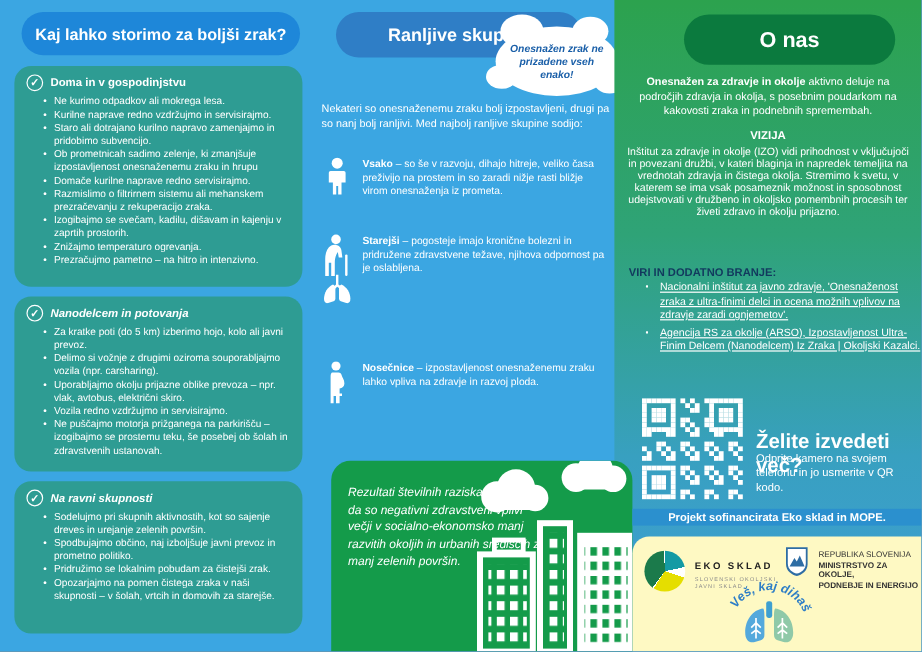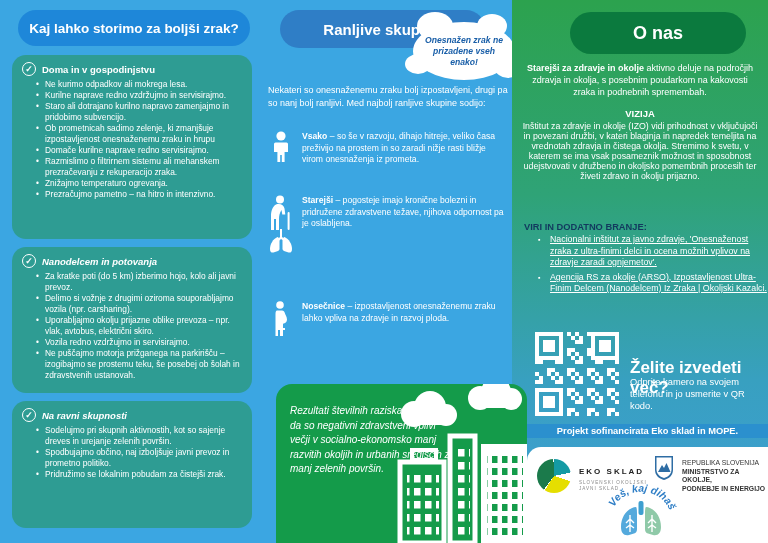--- a/index.html
+++ b/index.html
@@ -54,21 +54,21 @@
   .sources-head{left:524px;top:222px;width:236px;color:#12395E;font-weight:bold;font-size:9.3px;z-index:2;}
   .sources{left:530px;top:234px;width:228px;margin:0;padding:0 0 0 12px;list-style:none;color:#fff;font-size:8.8px;line-height:11.5px;z-index:2;}
   .sources li{position:relative;padding-left:8px;margin-bottom:3px;}
   .sources li::before{content:"▪";position:absolute;left:-4px;top:0;font-size:7px;}
   .sources li span{text-decoration:underline;cursor:pointer;}
   .qr{left:535px;top:332px;width:84px;height:84px;z-index:2;}
   .qr i{position:absolute;width:4px;height:4px;background:#fff;}
   .cta-head{left:630px;top:358px;width:132px;color:#fff;font-weight:bold;font-size:17px;z-index:2;}
   .cta-text{left:630px;top:376px;width:130px;color:#fff;font-size:9.3px;line-height:12px;z-index:2;}
   .fund-bar{left:527px;top:424px;width:241px;height:14px;background:#2B90CE;display:flex;align-items:center;justify-content:center;color:#fff;font-weight:bold;font-size:9.3px;z-index:5;}
-  .footer{left:527px;top:447px;width:241px;height:96px;background:#ffffff;border-radius:14px 0 0 0;z-index:5;}
+  .footer{left:527px;top:447px;width:241px;height:96px;background:#fef9c3;border-radius:14px 0 0 0;z-index:5;}
   .eko-circle{position:absolute;left:10px;top:12px;width:34px;height:34px;border-radius:50%;
     background:conic-gradient(from 0deg,#149AA4 0 78deg,#fff 78deg 108deg,#E5DE00 108deg 213deg,#fff 213deg 217deg,#1B7A4B 217deg 358deg,#fff 358deg 360deg);}
   .eko-name{position:absolute;left:52px;top:20px;font-size:8px;font-weight:bold;letter-spacing:2px;color:#222;}
   .eko-sub{position:absolute;left:52px;top:33px;font-size:4.6px;letter-spacing:1px;color:#8a8a8a;line-height:6px;}
   .lungs-logo{position:absolute;left:78px;top:28px;width:72px;height:66px;}
   .shield{position:absolute;left:126px;top:8px;}
   .ministry{position:absolute;left:155px;top:12px;font-size:6.8px;line-height:8.6px;color:#333;}
   .ministry .b{font-weight:bold;}
 </style>
 </head>
@@ -84,20 +84,21 @@
       <span>Doma in v gospodinjstvu</span>
     </div>
     <ul class="bullets">
 
     <li>Ne kurimo odpadkov ali mokrega lesa.</li>
         <li>Kurilne naprave redno vzdržujmo in servisirajmo.</li>
         <li>Staro ali dotrajano kurilno napravo zamenjajmo in pridobimo subvencijo.</li>
         <li>Ob prometnicah sadimo zelenje, ki zmanjšuje izpostavljenost onesnaženemu zraku in hrupu</li>
         <li>Domače kurilne naprave redno servisirajmo.</li>
         <li>Razmislimo o filtrirnem sistemu ali mehanskem prezračevanju z rekuperacijo zraka.</li>
+        <li>Izogibajmo se svečam, kadilu, dišavam in kajenju v zaprtih prostorih.</li>
         <li>Znižajmo temperaturo ogrevanja.</li>
         <li>Prezračujmo pametno – na hitro in intenzivno.</li>
       </ul>
   </div>
 
   <div class="abs teal-box box2">
     <div class="sec-head">
       <span class="check">✓</span>
       <span>Nanodelcem in potovanja</span>
     </div>
@@ -114,20 +115,21 @@
   <div class="abs teal-box box3">
     <div class="sec-head">
       <span class="check">✓</span>
       <span>Na ravni skupnosti</span>
     </div>
     <ul class="bullets">
 
     <li>Sodelujmo pri skupnih aktivnostih, kot so sajenje dreves in urejanje zelenih površin.</li>
         <li>Spodbujajmo občino, naj izboljšuje javni prevoz in prometno politiko.</li>
         <li>Pridružimo se lokalnim pobudam za čistejši zrak.</li>
+        <li>Opozarjajmo na pomen čistega zraka v naši skupnosti – v šolah, vrtcih in domovih za starejše.</li>
       </ul>
   </div>
 
   <div class="abs pill mp-title">Ranljive skupine</div>
 
   <div class="abs cloud cloud-top">
     <span class="bump" style="width:36px;height:28px;left:4px;top:-10px;"></span>
     <span class="bump" style="width:30px;height:24px;right:8px;top:-8px;"></span>
     <span class="bump" style="width:26px;height:20px;left:-8px;bottom:6px;"></span>
     <span class="bump" style="width:26px;height:20px;right:-6px;bottom:2px;"></span>
@@ -209,21 +211,21 @@
       <rect x="95" y="68" width="36" height="87" fill="url(#winG)"></rect>
     </svg>
     <div class="research">Rezultati številnih raziskav kažejo, da so negativni zdravstveni vplivi večji v socialno-ekonomsko manj razvitih okoljih in urbanih središčih z manj zelenih površin.</div>
   </div>
 
   <div class="abs right-bg"></div>
 
   <div class="abs pill rp-title">O nas</div>
 
   <div class="abs rp-text about">
-    <b>Starejši za zdravje in okolje</b><span> aktivno deluje na področjih zdravja in okolja, s posebnim poudarkom na kakovosti zraka in podnebnih spremembah.</span>
+    <b>Onesnažen za zdravje in okolje</b><span> aktivno deluje na področjih zdravja in okolja, s posebnim poudarkom na kakovosti zraka in podnebnih spremembah.</span>
   </div>
 
   <div class="abs rp-text vizija-head">VIZIJA</div>
   <div class="abs rp-text vizija">Inštitut za zdravje in okolje (IZO) vidi prihodnost v vključujoči in povezani družbi, v kateri blaginja in napredek temeljita na vrednotah zdravja in čistega okolja. Stremimo k svetu, v katerem se ima vsak posameznik možnost in sposobnost udejstvovati v družbeno in okoljsko pomembnih procesih ter živeti zdravo in okolju prijazno.</div>
 
   <div class="abs sources-head">VIRI IN DODATNO BRANJE:</div>
   <ul class="abs sources">
 
   <li><span>Nacionalni inštitut za javno zdravje, 'Onesnaženost zraka z ultra-finimi delci in ocena možnih vplivov na zdravje zaradi ognjemetov'.</span></li>
       <li><span>Agencija RS za okolje (ARSO), Izpostavljenost Ultra-Finim Delcem (Nanodelcem) Iz Zraka | Okoljski Kazalci.</span></li>

